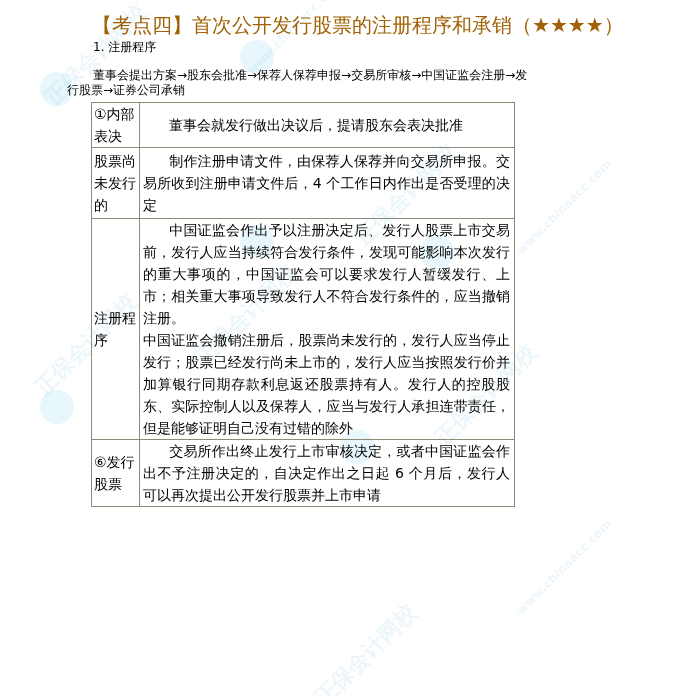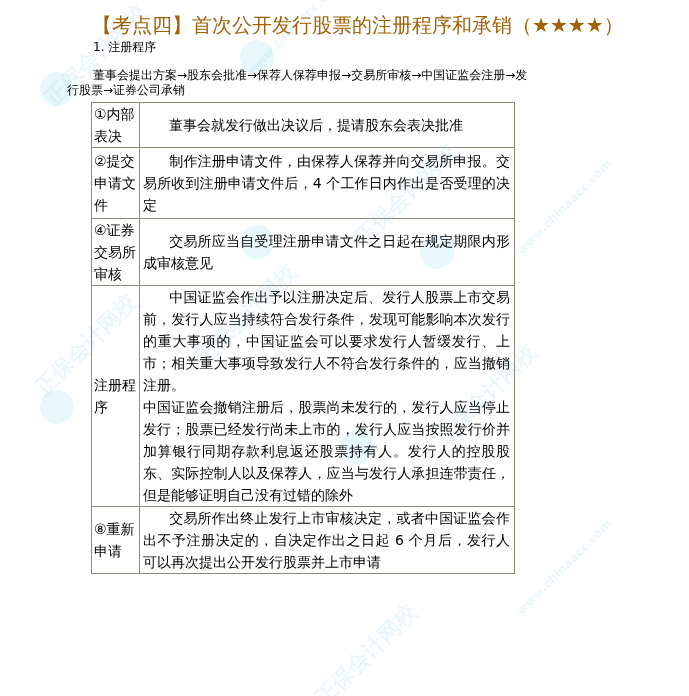--- a/index.html
+++ b/index.html
@@ -123,33 +123,29 @@
     <colgroup>
       <col style="width:48px">
       <col>
     </colgroup>
     <tbody>
       <tr class="r1">
         <td class="label">①内部表决</td>
         <td class="content"><span class="indent"></span><span>董事会就发行做出决议后，提请股东会表决批准</span></td>
       </tr>
       <tr class="r2">
-        <td class="label">②提交申请文件</td>
+        <td class="label">股票尚未发行的</td>
         <td class="content"><span class="indent"></span><span>制作注册申请文件，由保荐人保荐并向交易所申报。交易所收到注册申请文件后，4 个工作日内作出是否受理的决定</span></td>
-      </tr>
-      <tr class="r4">
-        <td class="label">④证券交易所审核</td>
-        <td class="content"><span class="indent"></span><span>交易所应当自受理注册申请文件之日起在规定期限内形成审核意见</span></td>
       </tr>
       <tr class="r7">
         <td class="label">注册程序</td>
         <td class="content">
           <div><span class="indent"></span><span>中国证监会作出予以注册决定后、发行人股票上市交易前，发行人应当持续符合发行条件，发现可能影响本次发行的重大事项的，中国证监会可以要求发行人暂缓发行、上市；相关重大事项导致发行人不符合发行条件的，应当撤销注册。</span></div>
           <div>中国证监会撤销注册后，股票尚未发行的，发行人应当停止发行；股票已经发行尚未上市的，发行人应当按照发行价并加算银行同期存款利息返还股票持有人。发行人的控股股东、实际控制人以及保荐人，应当与发行人承担连带责任，但是能够证明自己没有过错的除外</div>
         </td>
       </tr>
       <tr class="r8">
-        <td class="label">⑧重新申请</td>
+        <td class="label">⑥发行股票</td>
         <td class="content"><span class="indent"></span><span>交易所作出终止发行上市审核决定，或者中国证监会作出不予注册决定的，自决定作出之日起 6 个月后，发行人可以再次提出公开发行股票并上市申请</span></td>
       </tr>
     </tbody>
   </table>
 </div>
 
 </body></html>

